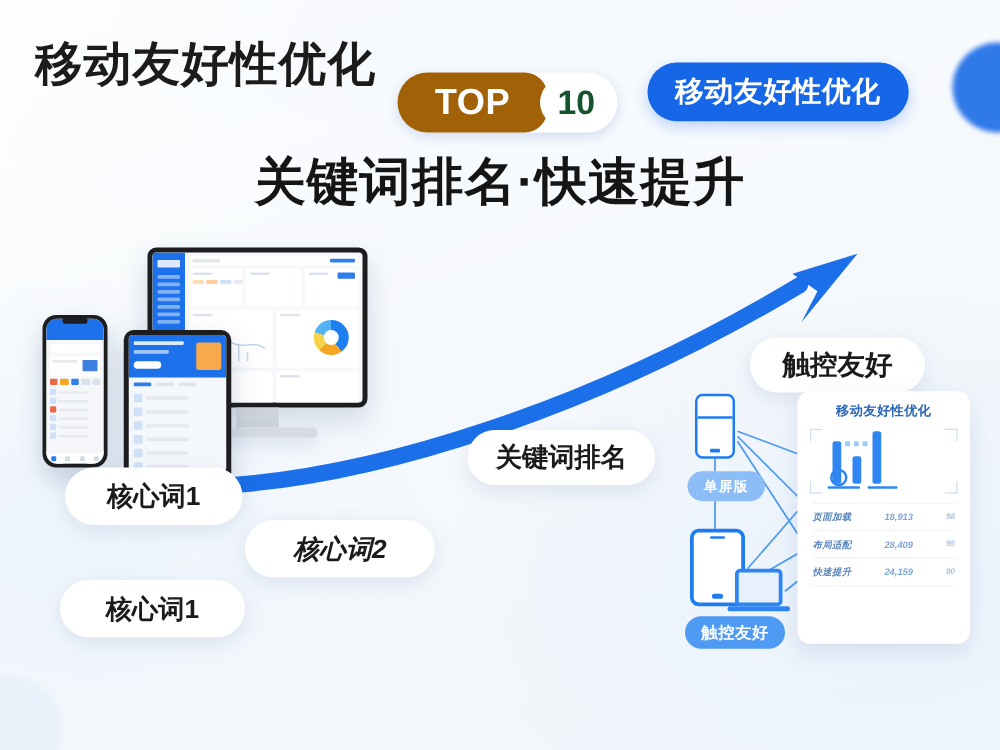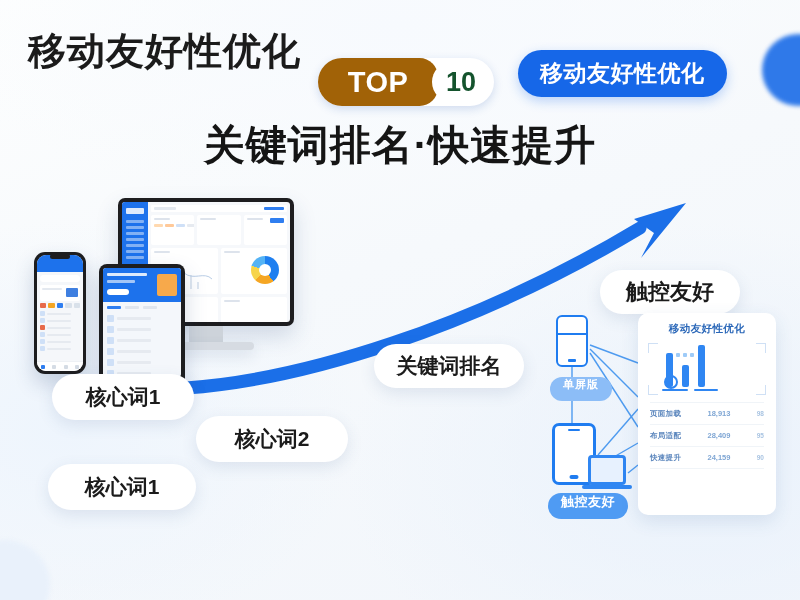--- a/index.html
+++ b/index.html
@@ -152,21 +152,21 @@
   .p-hbar{position:absolute;left:50%;bottom:1px;transform:translateX(-50%);width:20px;height:2px;background:#1d1d1f;border-radius:1px;z-index:3;}
 
   
   .kw{
     position:absolute;background:#ffffff;border-radius:24px;
     display:flex;align-items:center;justify-content:center;
     box-shadow:0 5px 16px rgba(60,90,140,.13);
   }
   .kw span{font-size:21px;font-weight:700;color:#1b1b1b;white-space:nowrap;}
   .kw-1{left:52px;top:374px;width:142px;height:46px;}
-  .kw-2{left:196px;top:416px;width:152px;height:46px;}
+  .kw-2{left:196px;top:416px;width:152px;height:46px;font-style:italic;}
   .kw-3{left:48px;top:464px;width:148px;height:46px;}
   .kw-layout{left:374px;top:344px;width:150px;height:44px;}
   .kw-touch{left:600px;top:270px;width:140px;height:44px;}
   .kw-touch span{font-size:22px;}
 
   
   .diagram{position:absolute;left:542px;top:305px;width:240px;height:210px;}
   .diag-lines{position:absolute;left:0;top:0;width:240px;height:210px;}
   .d-phone-sm{
     position:absolute;left:14px;top:10px;width:32px;height:52px;
@@ -180,21 +180,21 @@
   }
   .d-phone-lg:before{content:"";position:absolute;left:50%;top:3px;transform:translateX(-50%);width:12px;height:2px;background:#1f7cf0;border-radius:1px;}
   .d-phone-lg:after{content:"";position:absolute;left:50%;bottom:3px;transform:translateX(-50%);width:9px;height:4px;background:#1f7cf0;border-radius:2px;}
   .d-lap{
     position:absolute;left:46px;top:150px;width:38px;height:30px;
     border:3px solid #2f86f2;border-radius:4px;background:#e7f1fe;box-sizing:border-box;
   }
   .d-lapbase{position:absolute;left:40px;top:180px;width:50px;height:4px;background:#2f86f2;border-radius:2px;}
   .d-tag{
     position:absolute;border-radius:14px;background:#7fb4f5;
-    display:flex;justify-content:center;
+    display:flex;align-items:center;justify-content:center;
   }
   .d-tag span{color:#ffffff;font-size:11px;font-weight:700;letter-spacing:1px;white-space:nowrap;
     filter:blur(.35px);}
   .d-tag-1{left:8px;top:72px;width:62px;height:24px;background:#8cbdf7;}
   .d-tag-2{left:6px;top:188px;width:80px;height:26px;background:#4f9bf3;}
   .d-tag-2 span{font-size:13px;letter-spacing:.5px;filter:none;}
 
   .scorecard{
     position:absolute;left:96px;top:8px;width:138px;height:202px;
     background:#ffffff;border-radius:10px;
@@ -212,21 +212,21 @@
   .sc-chart .c-bl{left:0;bottom:0;border-right:0;border-top:0;}
   .sc-chart .c-br{right:0;bottom:0;border-left:0;border-top:0;}
   .sc-bars{position:absolute;left:18px;right:14px;bottom:8px;height:42px;display:flex;align-items:flex-end;gap:9px;}
   .sc-bars i{display:block;width:7px;background:#2f86f2;border-radius:2px;}
   .sc-bulb{position:absolute;left:16px;bottom:6px;width:10px;height:10px;border-radius:50%;border:2px solid #2f86f2;background:#fff;}
   .sc-dots{position:absolute;left:28px;top:10px;display:flex;gap:3px;}
   .sc-dots i{display:block;width:4px;height:4px;background:#9ecbf8;border-radius:1px;}
   .sc-base{position:absolute;left:14px;bottom:4px;width:26px;height:2px;background:#2f86f2;border-radius:1px;}
   .sc-base2{position:absolute;left:46px;bottom:4px;width:24px;height:2px;background:#2f86f2;border-radius:1px;}
 
-  .sc-rows{padding:2px 12px 0;}
+  .sc-rows{padding:2px 12px 0;font-style:italic;}
   .sc-row{
     display:flex;align-items:center;justify-content:space-between;
     height:21px;border-top:1px solid #f0f4f8;
   }
   .sc-row .r-name{font-size:7.5px;color:#5b86bd;font-weight:600;filter:blur(.45px);letter-spacing:.3px;}
   .sc-row .r-val{font-size:7.5px;color:#7fa6d4;font-weight:600;filter:blur(.45px);}
   .sc-row .r-pct{font-size:6.5px;color:#a9c4e2;font-weight:600;filter:blur(.45px);}
 
   
   .footer-cap{

